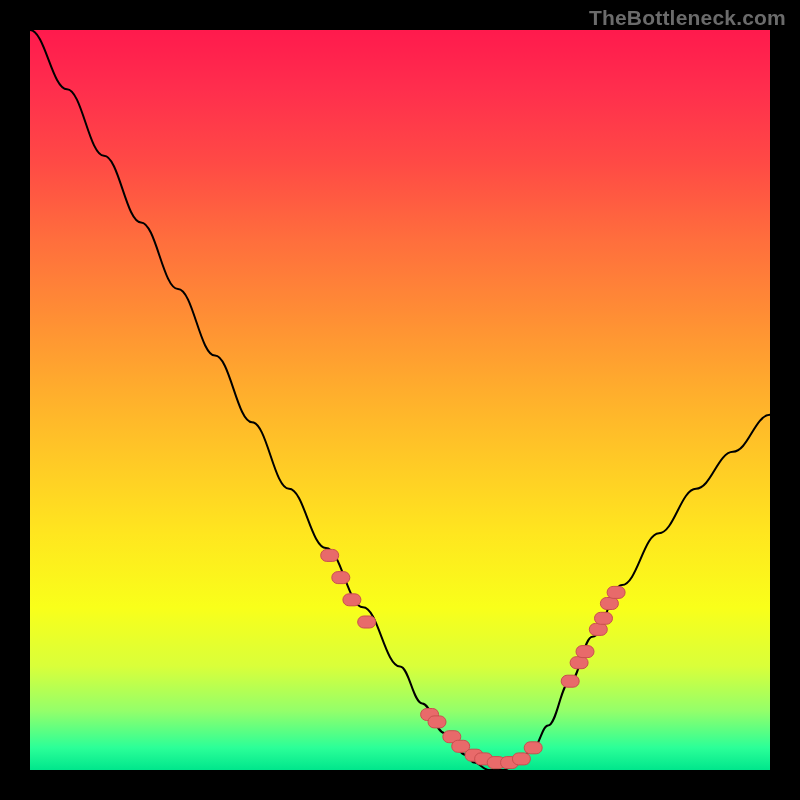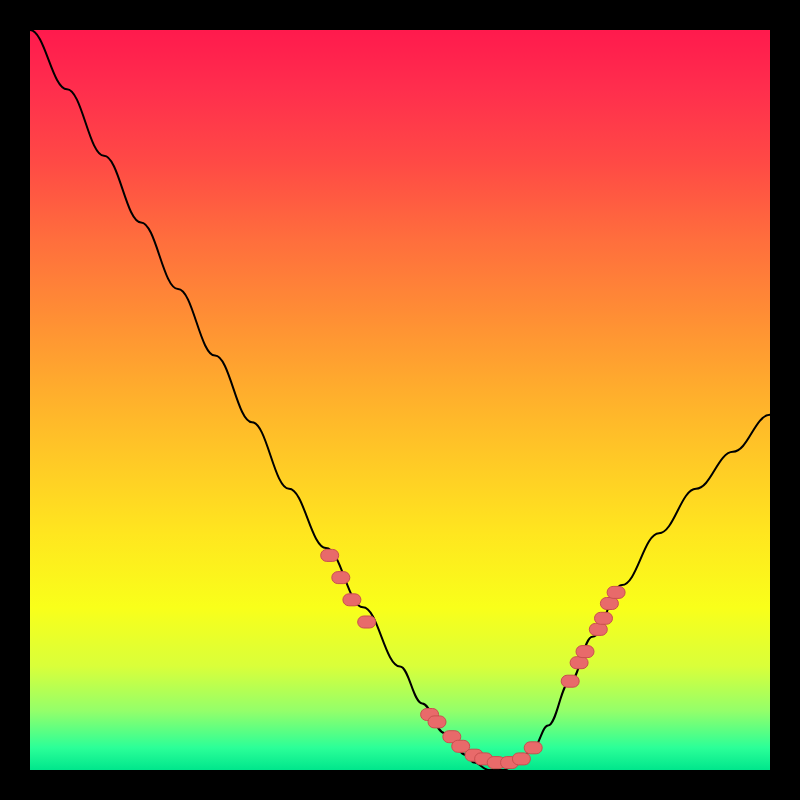--- a/index.html
+++ b/index.html
@@ -49,20 +49,21 @@
     font-weight: bold;
     color: #6b6b6b;
     letter-spacing: 0.2px;
     user-select: none;
   }
 </style>
 </head>
 <body>
 
 <div class="stage">
+  <div class="watermark">TheBottleneck.com</div>
   <div class="plot">
     <svg class="curve" viewBox="0 0 740 740">
       <path id="curve-path" fill="none" stroke="#000000" stroke-width="2" d="M 0.0 0.0 C 14.8 0.0, 22.2 59.2, 37.0 59.2 C 51.8 59.2, 59.2 125.8, 74.0 125.8 C 88.8 125.8, 96.2 192.4, 111.0 192.4 C 125.8 192.4, 133.2 259.0, 148.0 259.0 C 162.8 259.0, 170.2 325.6, 185.0 325.6 C 199.8 325.6, 207.2 392.2, 222.0 392.2 C 236.8 392.2, 244.2 458.8, 259.0 458.8 C 273.8 458.8, 281.2 518.0, 296.0 518.0 C 310.8 518.0, 318.2 577.2, 333.0 577.2 C 347.8 577.2, 355.2 636.4, 370.0 636.4 C 378.9 636.4, 383.3 673.4, 392.2 673.4 C 401.1 673.4, 405.5 703.0, 414.4 703.0 C 423.3 703.0, 427.7 725.2, 436.6 725.2 C 439.6 725.2, 441.0 732.6, 444.0 732.6 C 449.9 732.6, 452.9 740.0, 458.8 740.0 C 464.7 740.0, 467.7 740.0, 473.6 740.0 C 479.5 740.0, 482.5 732.6, 488.4 732.6 C 494.3 732.6, 497.3 717.8, 503.2 717.8 C 509.1 717.8, 512.1 695.6, 518.0 695.6 C 526.9 695.6, 531.3 651.2, 540.2 651.2 C 549.1 651.2, 553.5 606.8, 562.4 606.8 C 574.2 606.8, 580.2 555.0, 592.0 555.0 C 606.8 555.0, 614.2 503.2, 629.0 503.2 C 643.8 503.2, 651.2 458.8, 666.0 458.8 C 680.8 458.8, 688.2 421.8, 703.0 421.8 C 717.8 421.8, 725.2 384.8, 740.0 384.8"></path>
       <g id="markers">
           <rect x="290.7" y="519.4" width="18" height="12" rx="6" fill="#e86a6a" stroke="#c94f4f" stroke-width="1"></rect>
           <rect x="301.8" y="541.6" width="18" height="12" rx="6" fill="#e86a6a" stroke="#c94f4f" stroke-width="1"></rect>
           <rect x="312.9" y="563.8" width="18" height="12" rx="6" fill="#e86a6a" stroke="#c94f4f" stroke-width="1"></rect>
           <rect x="327.7" y="586.0" width="18" height="12" rx="6" fill="#e86a6a" stroke="#c94f4f" stroke-width="1"></rect>
           <rect x="390.6" y="678.5" width="18" height="12" rx="6" fill="#e86a6a" stroke="#c94f4f" stroke-width="1"></rect>
           <rect x="398.0" y="685.9" width="18" height="12" rx="6" fill="#e86a6a" stroke="#c94f4f" stroke-width="1"></rect>

